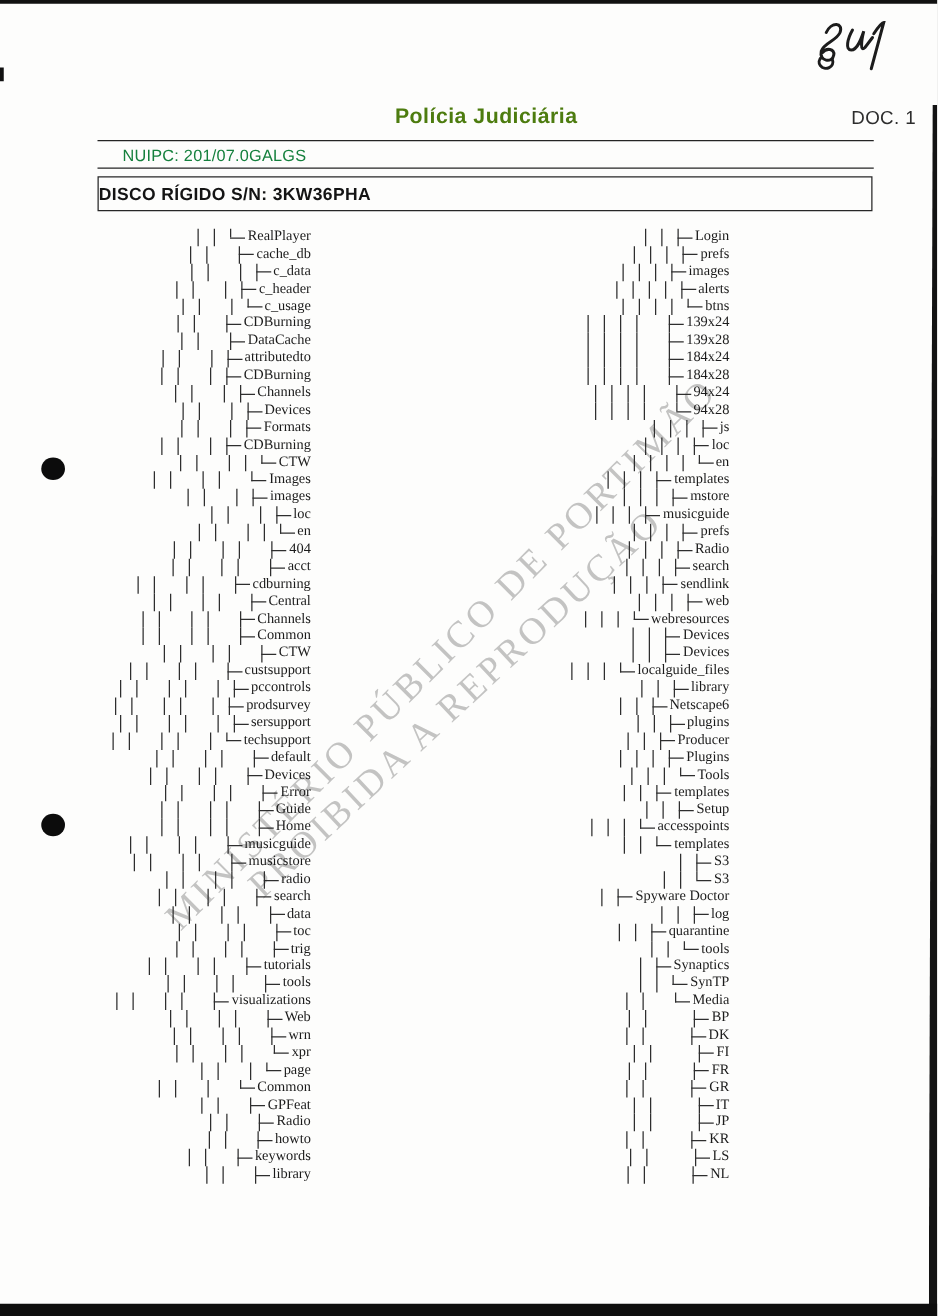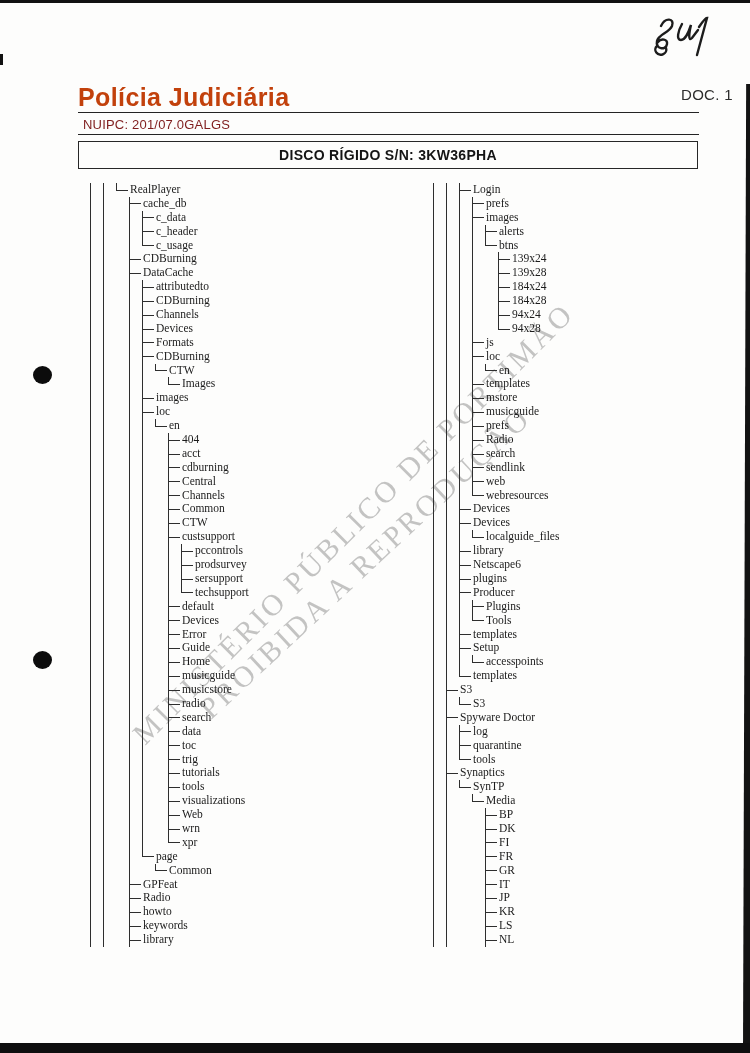--- a/index.html
+++ b/index.html
@@ -9,38 +9,38 @@
   .edge-top{position:absolute;left:0;top:0;width:750px;height:3px;background:#111;}
   .edge-bottom{position:absolute;left:0;top:1043px;width:750px;height:10px;background:#0e0e0e;}
   .edge-right{position:absolute;left:743px;top:84px;width:7px;height:969px;background:#131313;
               clip-path:polygon(45% 0,100% 0,100% 100%,0 100%);}
   .edge-left-tick{position:absolute;left:0;top:54px;width:3px;height:11px;background:#111;}
   
   .punch{position:absolute;left:33px;width:19px;height:18px;background:#0c0c0c;border-radius:50%;}
   .punch.p1{top:366px;} .punch.p2{top:651px;}
   
   .doc-label{position:absolute;left:681px;top:86px;font-size:15px;color:#2d2d2d;letter-spacing:.3px;}
-  .title{position:absolute;left:78px;top:83px;width:622px;text-align:left;
-         font-size:25px;font-weight:bold;letter-spacing:.4px;color:#c2410c;}
+  .title{position:absolute;left:78px;top:83px;width:622px;text-align:center;
+         font-size:17px;font-weight:bold;letter-spacing:.4px;color:#4d7c0f;}
   .rule{position:absolute;height:0;border-top:1.8px solid #242424;}
   .rule-1{left:78px;top:112px;width:621px;}
   .rule-2{left:78px;top:134px;width:621px;}
-  .nuipc{position:absolute;left:83px;top:117px;font-size:13px;color:#7f1d1d;letter-spacing:.2px;}
+  .nuipc{position:absolute;left:98px;top:117px;font-size:13px;color:#15803d;letter-spacing:.2px;}
   .disk-box{position:absolute;left:78px;top:141px;width:618px;height:26px;border:1.7px solid #272727;}
-  .disk-box .disk-title{display:block;text-align:center;line-height:26px;font-size:14px;
+  .disk-box .disk-title{display:block;line-height:26px;font-size:14px;
          font-weight:bold;letter-spacing:.3px;color:#141414;}
   
   .wm{position:absolute;font-family:"Liberation Serif",serif;white-space:nowrap;
       color:rgba(115,115,115,.42);transform-origin:0 50%;letter-spacing:3px;z-index:1;}
   .wm1{left:138px;top:722px;font-size:30px;transform:rotate(-45deg);}
   .wm2{left:204px;top:696px;font-size:30px;transform:rotate(-43deg);}
   
   .tree{position:absolute;top:183px;font-family:"Liberation Serif",serif;font-size:11.5px;
-        color:#1b1b1b;z-index:2;}
-  .tree-left{left:90px;} .tree-right{left:433px;}
+        color:#1b1b1b;z-index:2;text-align:right;}
+  .tree-left{left:90px;} .tree-right{left:457px;}
   .tree-row{height:13.9px;line-height:13.9px;white-space:nowrap;}
   .cell{display:inline-block;width:13px;height:13.9px;vertical-align:top;position:relative;}
   .cell.bar::before,.cell.tee::before{content:"";position:absolute;left:0;top:0;bottom:0;width:0;
         border-left:1.4px solid #2e2e2e;}
   .cell.elbow::before{content:"";position:absolute;left:0;top:0;height:7.4px;width:0;
         border-left:1.4px solid #2e2e2e;}
   .cell.tee::after,.cell.elbow::after{content:"";position:absolute;left:0;top:6.6px;width:12px;height:0;
         border-top:1.4px solid #2e2e2e;}
   .node-label{padding-left:1px;}
   

